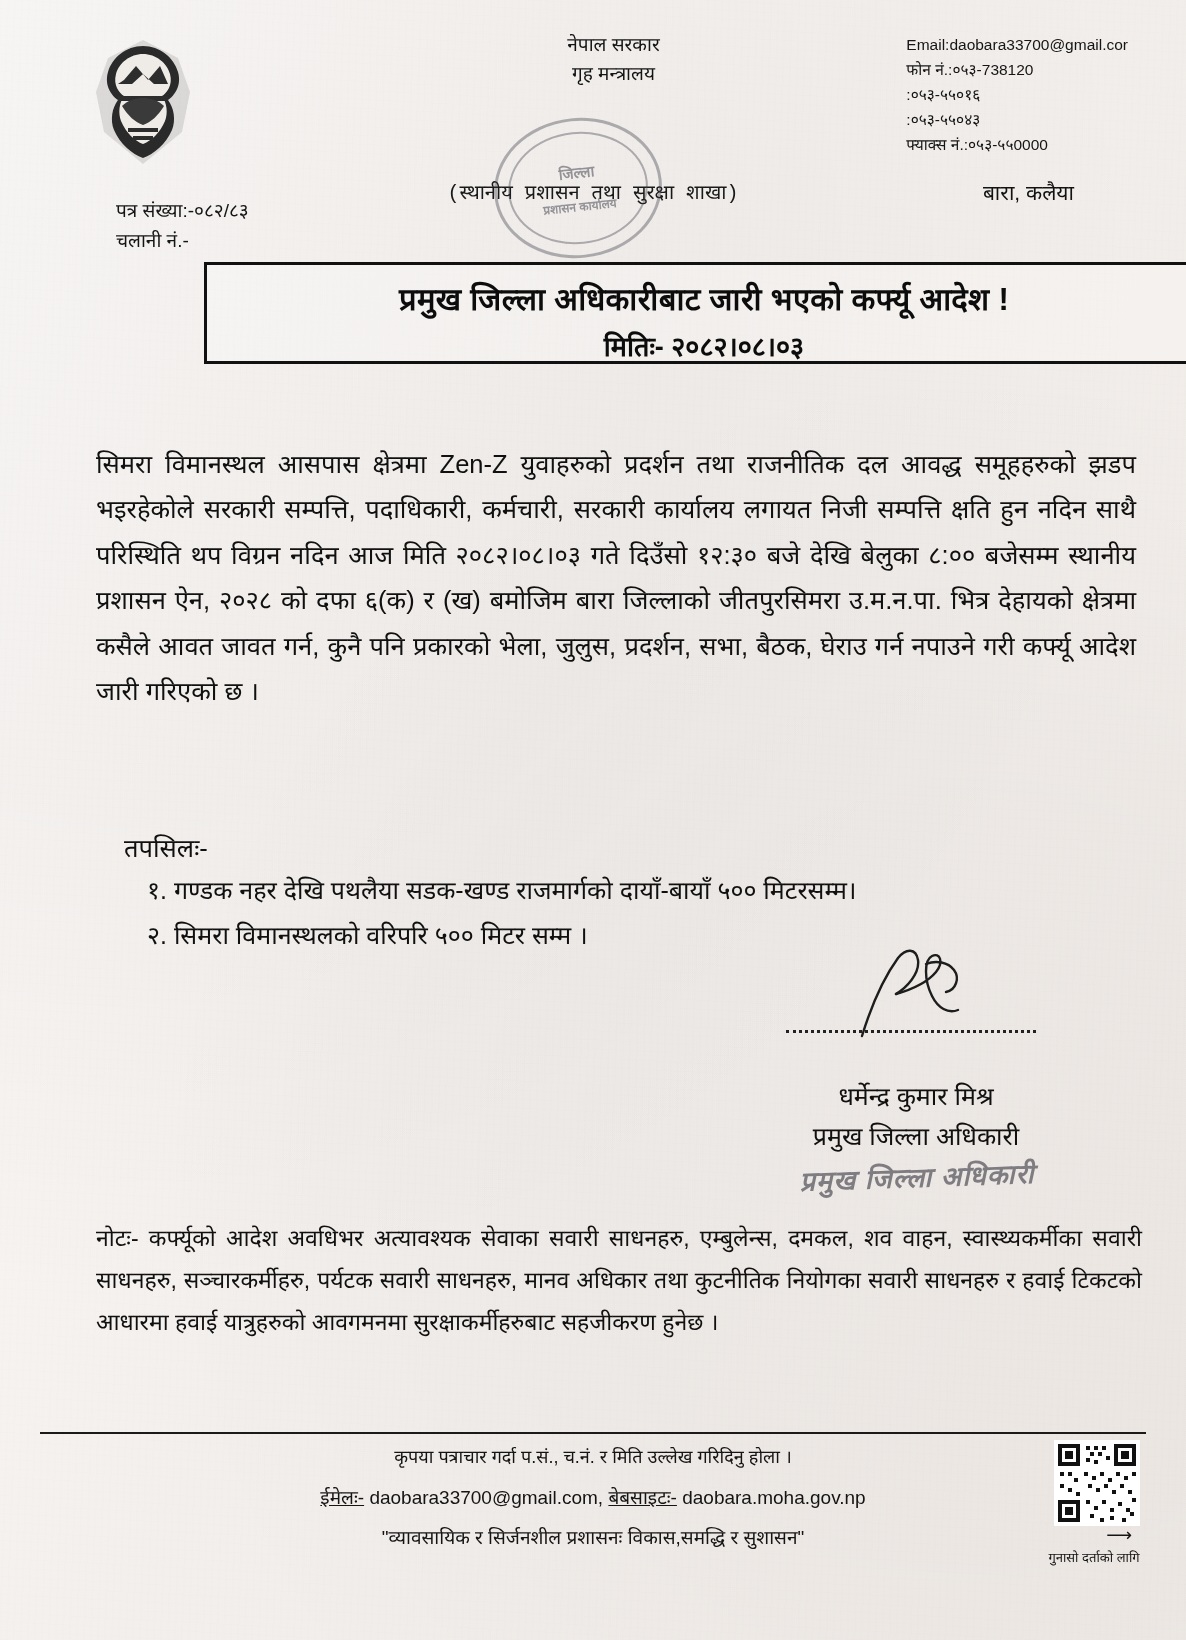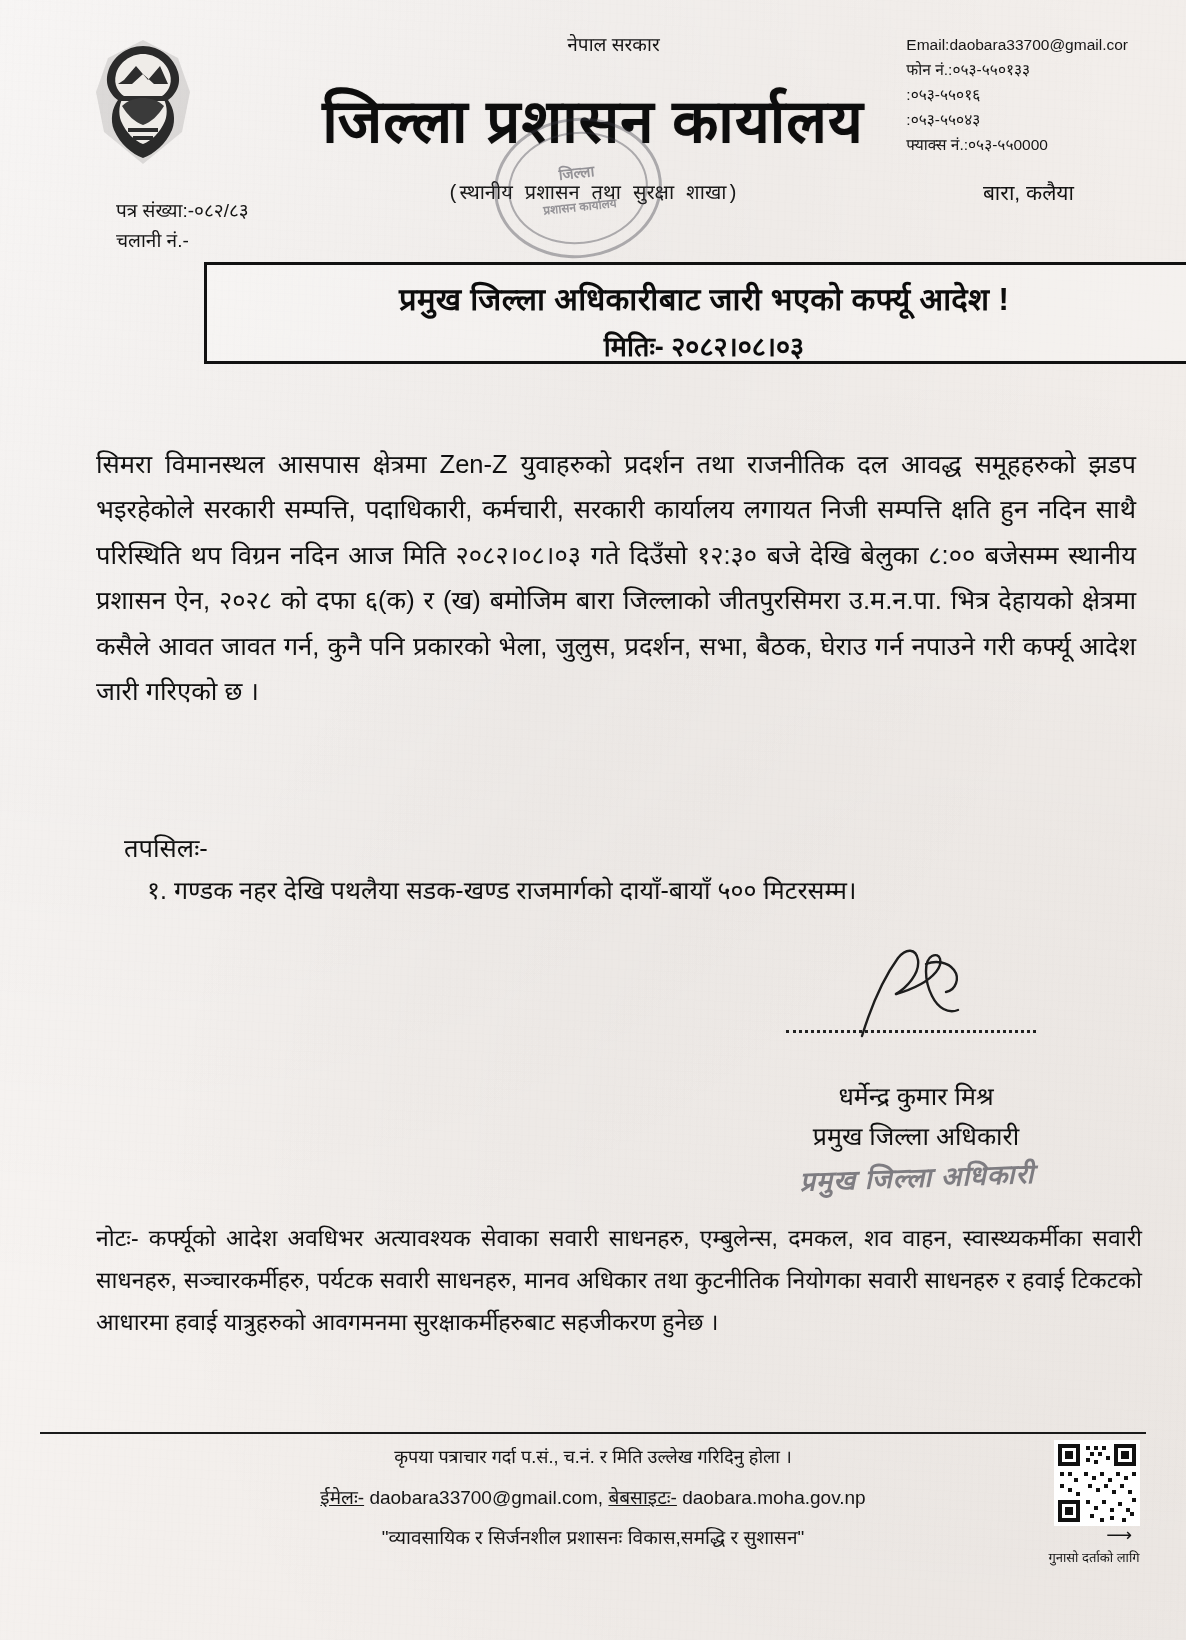--- a/index.html
+++ b/index.html
@@ -331,28 +331,28 @@
           <path d="M40 60 h50 v5 h-50 z" fill="#2d2d2d"></path>
           <path d="M44 70 c6 -6 14 -8 21 -8 c7 0 15 2 21 8 c-6 10 -13 16 -21 19 c-8 -3 -15 -9 -21 -19 z" fill="#3a3a3a"></path>
           <path d="M50 92 h30 v4 h-30 z" fill="#2d2d2d"></path>
           <path d="M55 100 h20 v4 h-20 z" fill="#2d2d2d"></path>
         </g>
       </svg>
     </div>
 
     <div class="gov-lines">
       <div>नेपाल सरकार</div>
+      <div>गृह मन्त्रालय</div>
     </div>
 
-    <div class="office-title">जिल्ला प्रशासन कार्यालय</div>
     <div class="office-sub">(स्थानीय प्रशासन तथा सुरक्षा शाखा)</div>
 
     <div class="contact">
       <div class="ln">Email:daobara33700@gmail.cor</div>
-      <div class="ln">फोन नं.:०५३-५५०१३३</div>
+      <div class="ln">फोन नं.:०५३-738120</div>
       <div class="ln">:०५३-५५०१६</div>
       <div class="ln">:०५३-५५०४३</div>
       <div class="ln">फ्याक्स नं.:०५३-५५0000</div>
     </div>
 
     <div class="place">बारा, कलैया</div>
 
     <div class="ref-block">
       <div>पत्र संख्या:-०८२/८३</div>
       <div>चलानी नं.-</div>
@@ -370,20 +370,21 @@
     <div class="line1">प्रमुख जिल्ला अधिकारीबाट जारी भएको कर्फ्यू आदेश !</div>
     <div class="line2">मितिः- २०८२।०८।०३</div>
   </div>
 
   <div class="body-text">सिमरा विमानस्थल आसपास क्षेत्रमा Zen-Z युवाहरुको प्रदर्शन तथा राजनीतिक दल आवद्ध समूहहरुको झडप भइरहेकोले सरकारी सम्पत्ति, पदाधिकारी, कर्मचारी, सरकारी कार्यालय लगायत निजी सम्पत्ति क्षति हुन नदिन साथै परिस्थिति थप विग्रन नदिन आज मिति २०८२।०८।०३ गते दिउँसो १२:३० बजे देखि बेलुका ८:०० बजेसम्म स्थानीय प्रशासन ऐन, २०२८ को दफा ६(क) र (ख) बमोजिम बारा जिल्लाको जीतपुरसिमरा उ.म.न.पा. भित्र देहायको क्षेत्रमा कसैले आवत जावत गर्न, कुनै पनि प्रकारको भेला, जुलुस, प्रदर्शन, सभा, बैठक, घेराउ गर्न नपाउने गरी कर्फ्यू आदेश जारी गरिएको छ ।</div>
 
   <div class="tapasil-label">तपसिलः-</div>
 
   <div class="list">
     <div>१. गण्डक नहर देखि पथलैया सडक-खण्ड राजमार्गको दायाँ-बायाँ ५०० मिटरसम्म।</div>
+    <div>२. सिमरा विमानस्थलको वरिपरि ५०० मिटर सम्म ।</div>
   </div>
 
   <div class="sig-mark">
     <svg width="140" height="110" viewBox="0 0 140 110">
       <g fill="none" stroke="#1d1d1d" stroke-width="2.4" stroke-linecap="round">
         <path d="M22 96 C30 70 42 40 58 18 C66 8 76 8 78 20 C80 34 66 48 56 54"></path>
         <path d="M56 54 C70 50 86 44 96 32 C104 22 100 12 92 16 C84 20 84 40 92 56 C98 68 108 74 118 70"></path>
         <path d="M86 24 C96 20 108 22 114 30 C120 38 116 50 106 52"></path>
       </g>
     </svg>

